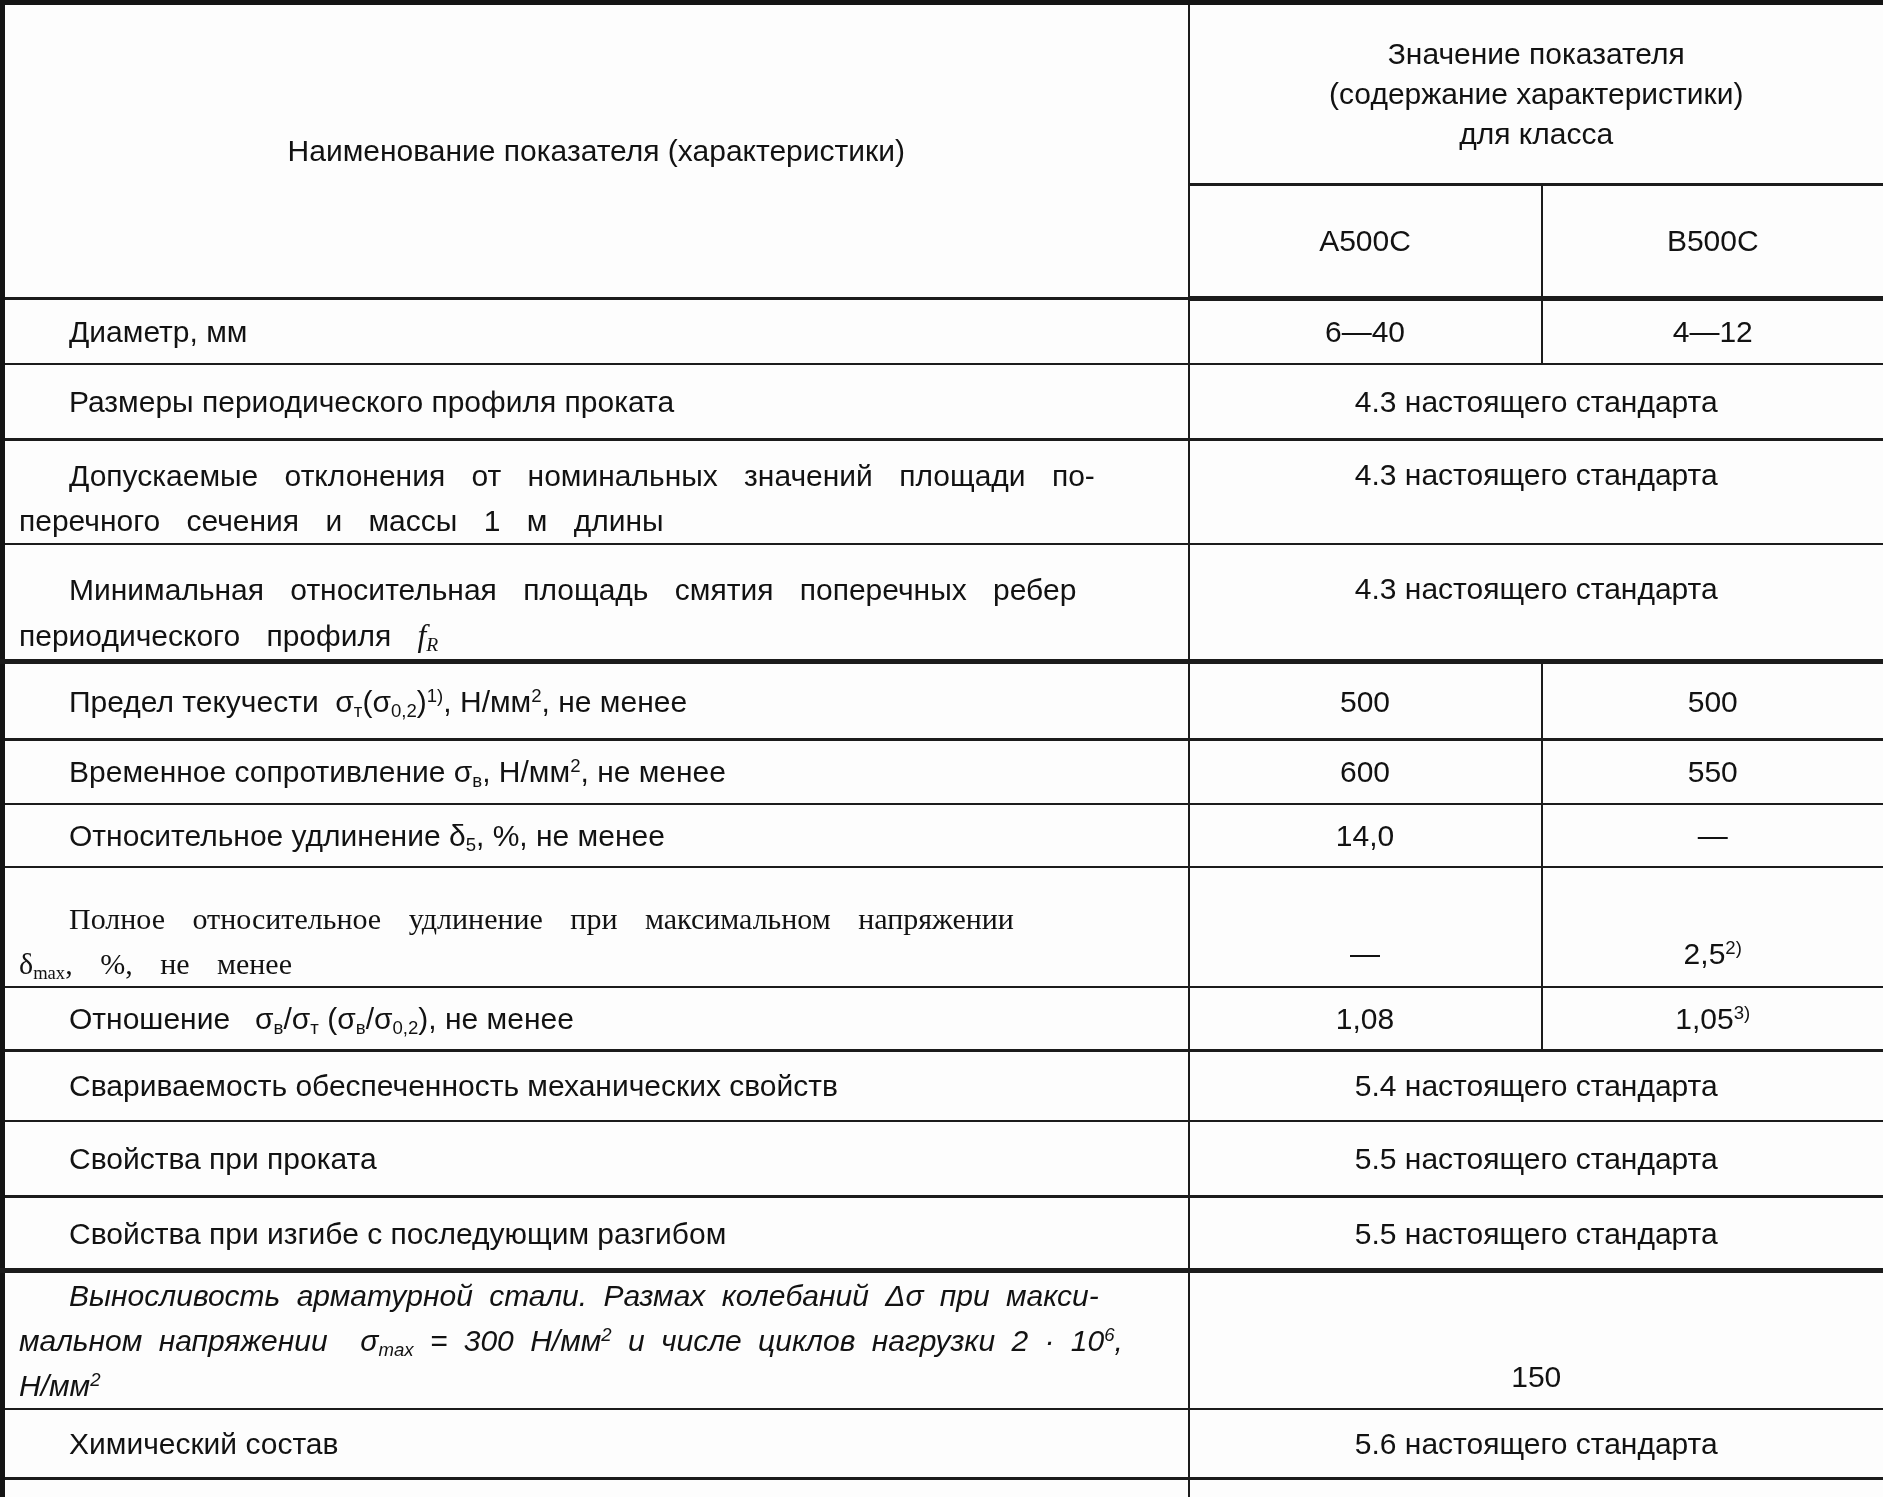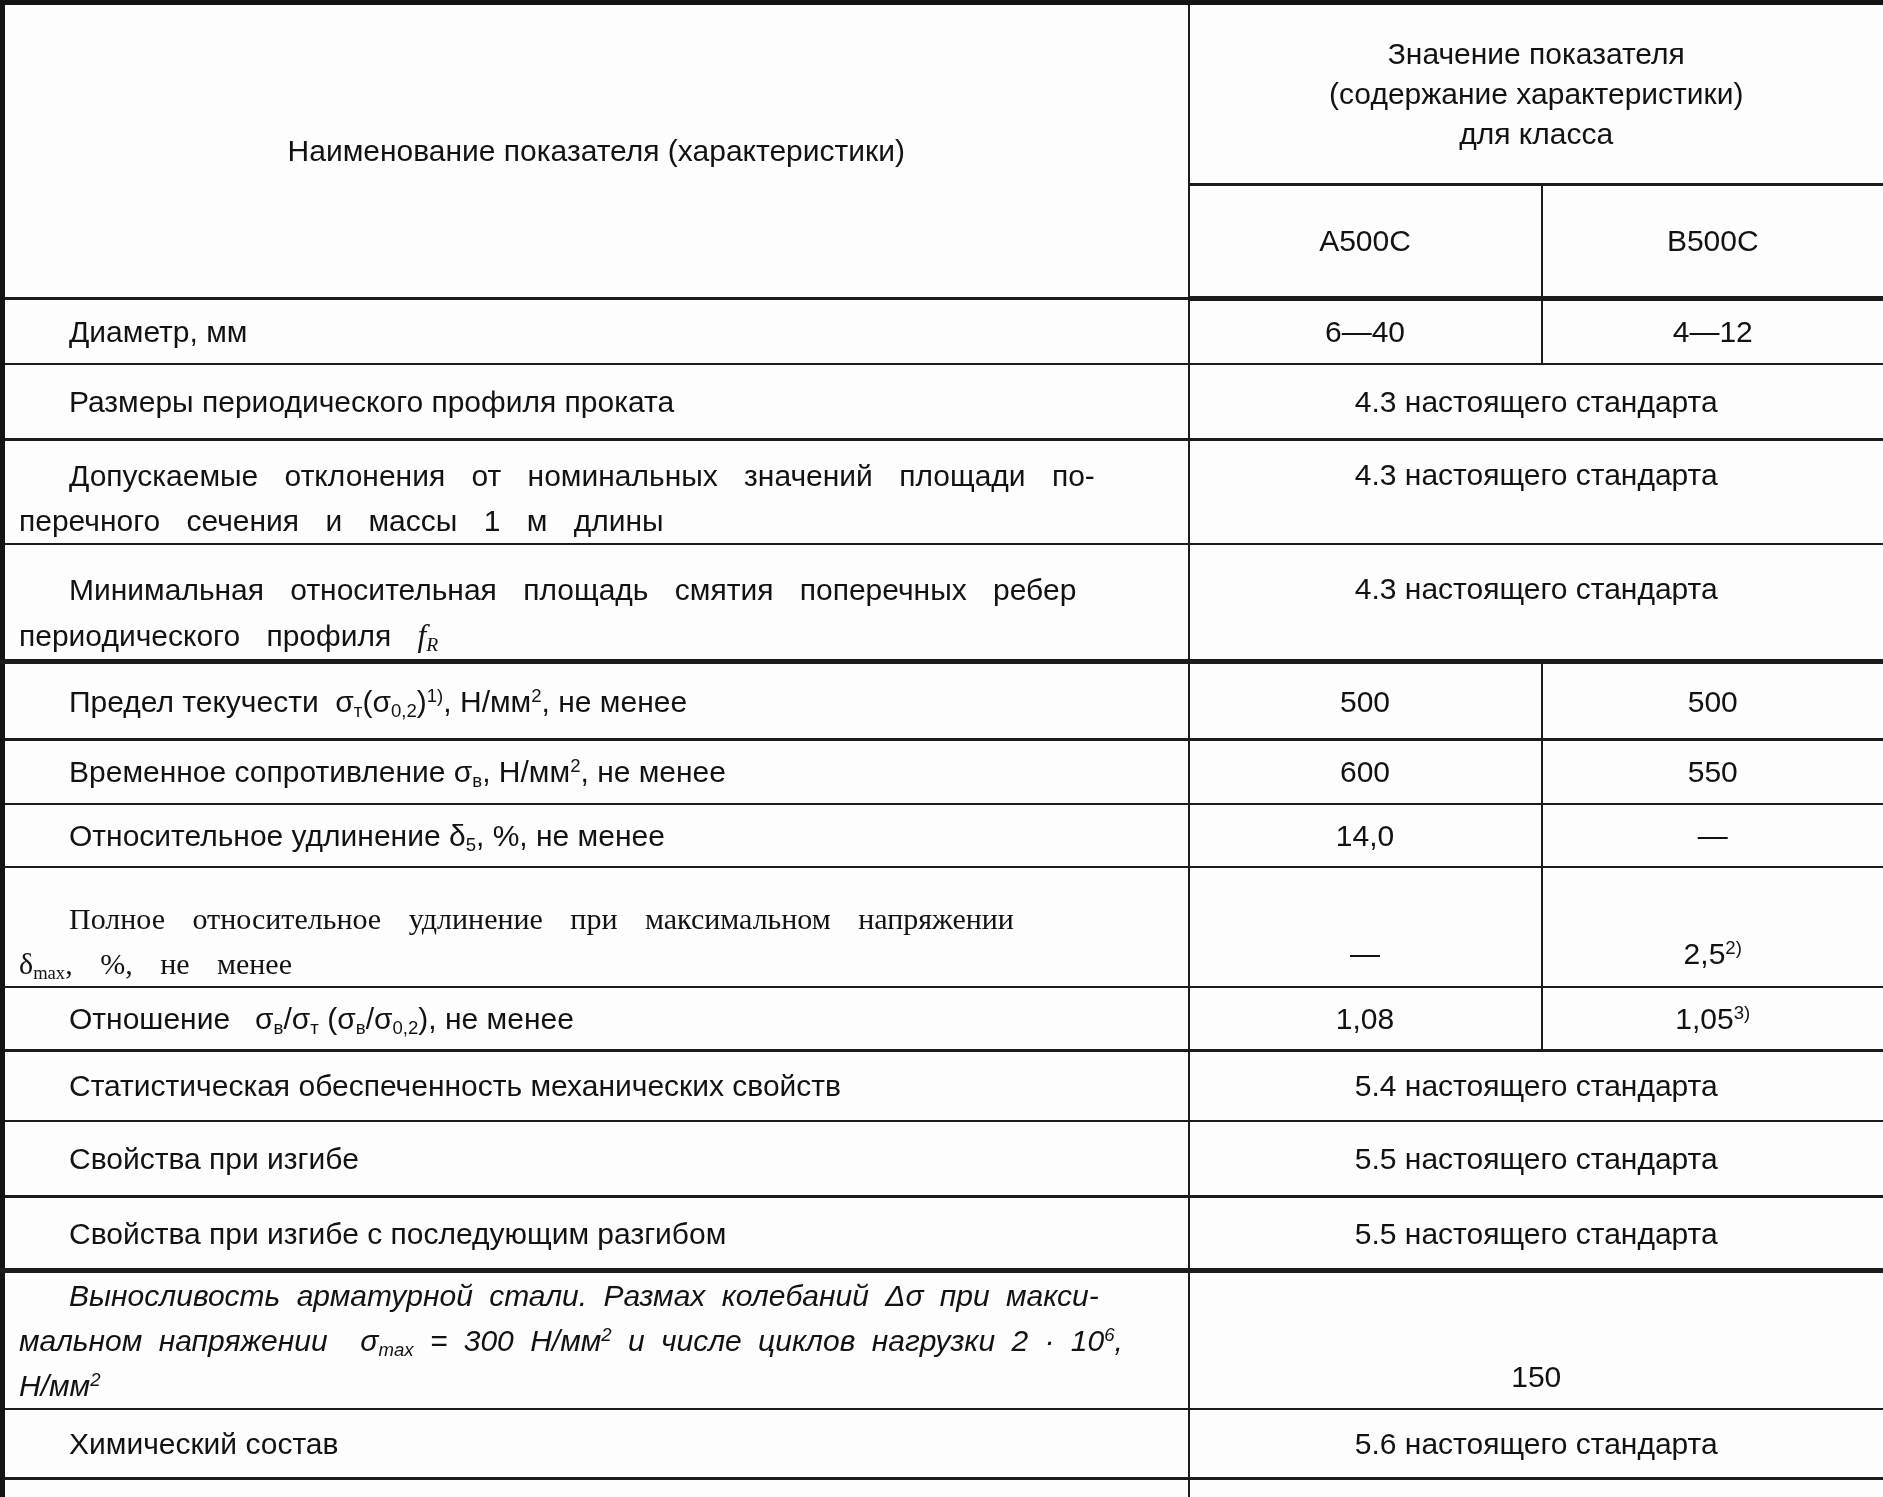--- a/index.html
+++ b/index.html
@@ -116,26 +116,26 @@
       <td class="val-cell v-bottom">2,5<sup>2)</sup></td>
     </tr>
 
     <tr style="height:64px" class="bb3">
       <td class="name-cell">Отношение &nbsp;&nbsp;σ<sub>в</sub>/σ<sub>т</sub> (σ<sub>в</sub>/σ<sub>0,2</sub>), не менее</td>
       <td class="val-cell">1,08</td>
       <td class="val-cell">1,05<sup>3)</sup></td>
     </tr>
 
     <tr style="height:70px" class="bb2">
-      <td class="name-cell">Статистическая обеспеченность механических свойств</td>
+      <td class="name-cell">Свариваемость обеспеченность механических свойств</td>
       <td colspan="2" class="val-cell">5.4 настоящего стандарта</td>
     </tr>
 
     <tr style="height:76px" class="bb3">
-      <td class="name-cell">Свойства при изгибе</td>
+      <td class="name-cell">Свойства при проката</td>
       <td colspan="2" class="val-cell">5.5 настоящего стандарта</td>
     </tr>
 
     <tr style="height:74px" class="bb4">
       <td class="name-cell">Свойства при изгибе с последующим разгибом</td>
       <td colspan="2" class="val-cell">5.5 настоящего стандарта</td>
     </tr>
 
     <tr style="height:124px" class="bb2">
       <td class="name-cell ml ws8 lh-tight">Выносливость арматурной стали. Размах колебаний Δσ при макси-<br>мальном напряжении &nbsp;σ<sub>max</sub> = 300 Н/мм<sup>2</sup> и числе циклов нагрузки 2 · 10<sup>6</sup>,<br>Н/мм<sup>2</sup></td>

